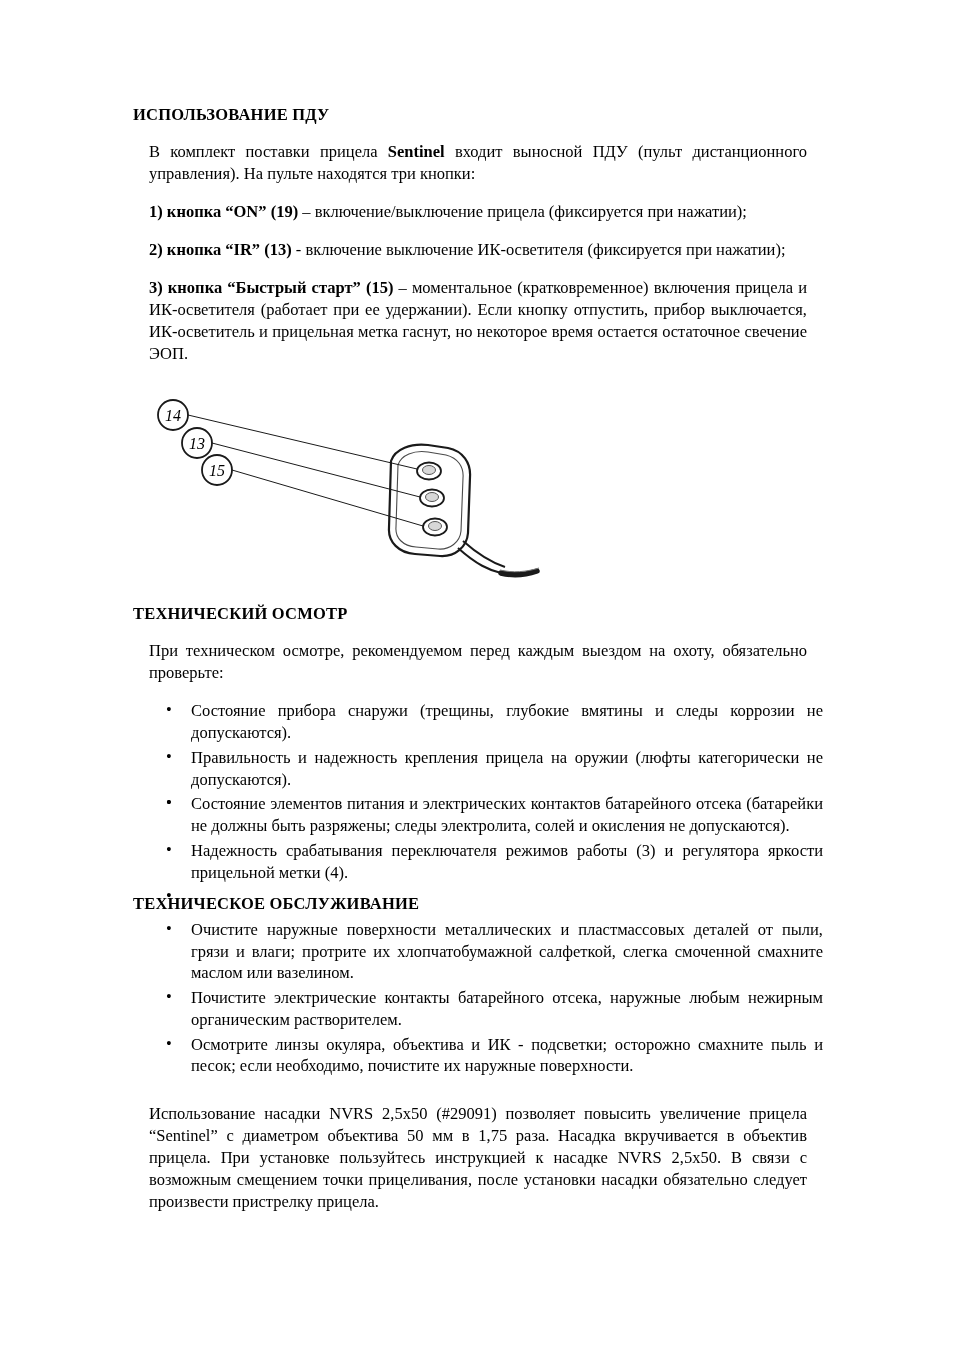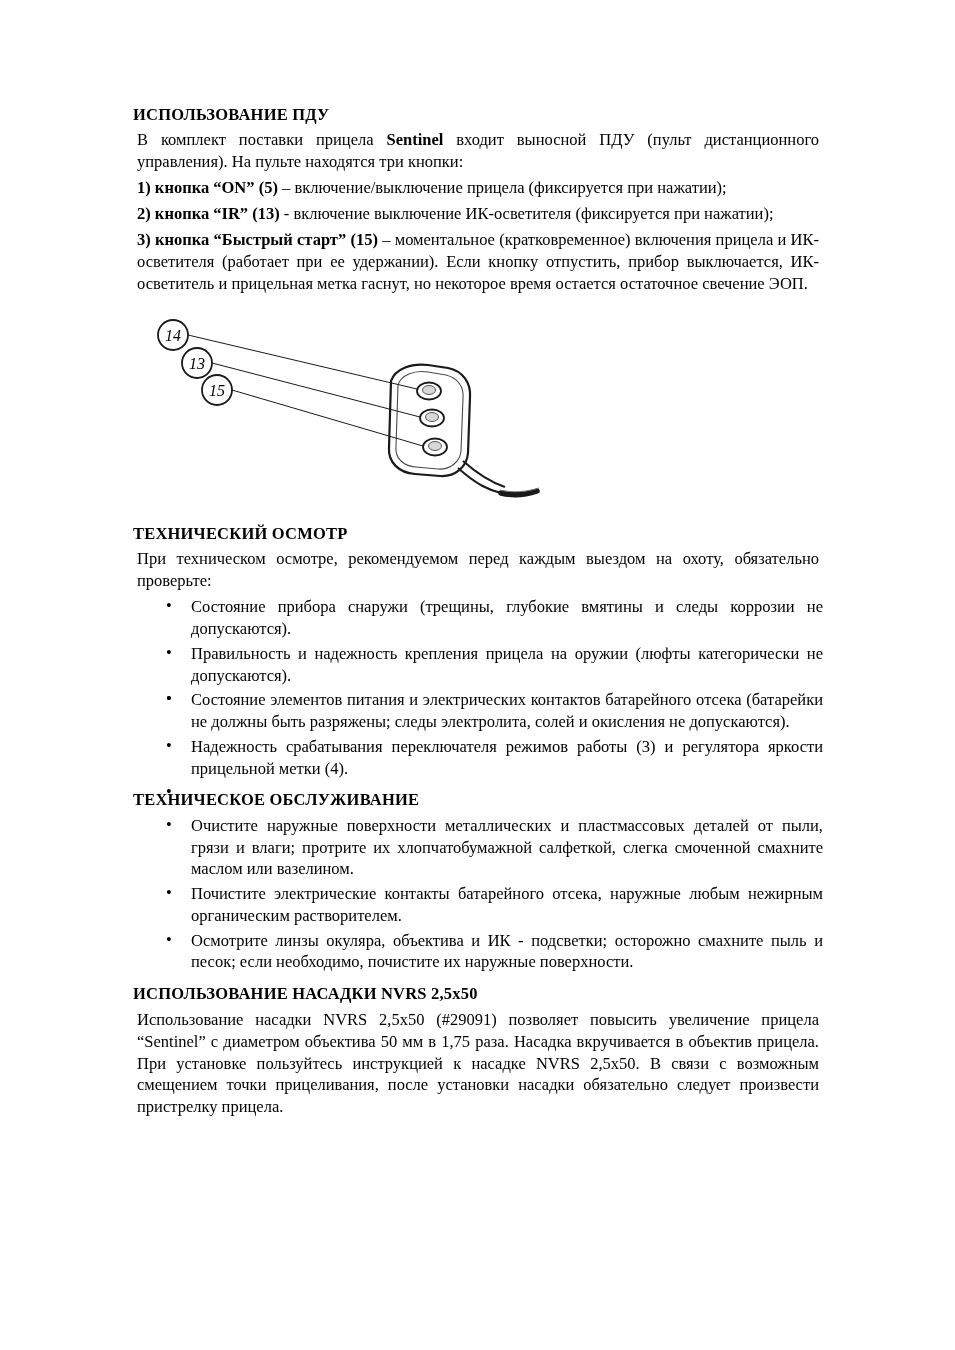--- a/index.html
+++ b/index.html
@@ -32,21 +32,21 @@
     font-family: "Liberation Serif", serif;
     font-size: 16.5px;
     font-weight: bold;
     margin: 0 0 2px 0;
     letter-spacing: 0.2px;
     line-height: 1.3;
   }
   p.para {
     font-size: 16.5px;
     line-height: 1.33;
-    margin: 4px;
+    margin: 16px;
     text-align: justify;
     text-justify: inter-word;
   }
   .b { font-weight: bold; }
   .gap-s { height: 7px; }
 
   ul.bullets {
     list-style: none;
     margin: 4px 0 0 0;
     padding: 0;
@@ -76,21 +76,21 @@
   .figure svg { display: block; }
 </style>
 </head>
 <body>
 
 <div class="page">
   <div class="content">
 
     <h2 class="section-title">ИСПОЛЬЗОВАНИЕ ПДУ</h2>
     <p class="para"><span>В комплект поставки прицела </span><span class="b">Sentinel</span><span> входит выносной ПДУ (пульт дистанционного управления). На пульте находятся три кнопки:</span></p>
-    <p class="para"><span class="b">1) кнопка “ON” (5)</span><span> – включение/выключение прицела (фиксируется при нажатии);</span></p>
+    <p class="para"><span class="b">1) кнопка “ON” (19)</span><span> – включение/выключение прицела (фиксируется при нажатии);</span></p>
     <p class="para"><span class="b">2) кнопка “IR” (13)</span><span> - включение выключение ИК-осветителя (фиксируется при нажатии);</span></p>
     <p class="para"><span class="b">3) кнопка “Быстрый старт” (15)</span><span> – моментальное (кратковременное) включения прицела и ИК-осветителя (работает при ее удержании). Если кнопку отпустить, прибор выключается, ИК-осветитель и прицельная метка гаснут, но некоторое время остается остаточное свечение ЭОП.</span></p>
 
     <div class="figure">
       <svg width="690" height="215" viewBox="0 0 690 215">
 
         <g fill="none" stroke="#1a1a1a" stroke-width="2.2">
           <path d="M258 80 C262 68, 278 62, 295 64 L315 67 C330 70, 338 82, 337 96
                    L335 152 C334 166, 322 176, 307 175 L282 173
                    C266 172, 255 161, 256 147 Z"></path>
@@ -152,17 +152,16 @@
 
     <h2 class="section-title">ТЕХНИЧЕСКОЕ ОБСЛУЖИВАНИЕ</h2>
     <ul class="bullets">
       <li><span class="bullet-dot">•</span><span>Очистите наружные поверхности металлических и пластмассовых деталей от пыли, грязи и влаги; протрите их хлопчатобумажной салфеткой, слегка смоченной смахните маслом или вазелином.</span></li>
       <li><span class="bullet-dot">•</span><span>Почистите электрические контакты батарейного отсека, наружные любым нежирным органическим растворителем.</span></li>
       <li><span class="bullet-dot">•</span><span>Осмотрите линзы окуляра, объектива и ИК - подсветки; осторожно смахните пыль и песок; если необходимо, почистите их наружные поверхности.</span></li>
     </ul>
 
     <div class="gap-s"></div>
 
-    <h2 class="section-title">ИСПОЛЬЗОВАНИЕ НАСАДКИ NVRS 2,5x50</h2>
     <p class="para">Использование насадки NVRS 2,5x50 (#29091) позволяет повысить увеличение прицела “Sentinel” с диаметром объектива 50 мм в 1,75 раза. Насадка вкручивается в объектив прицела. При установке пользуйтесь инструкцией к насадке NVRS 2,5x50. В связи с возможным смещением точки прицеливания, после установки насадки обязательно следует произвести пристрелку прицела.</p>
 
   </div>
 </div>
 
 </body></html>

